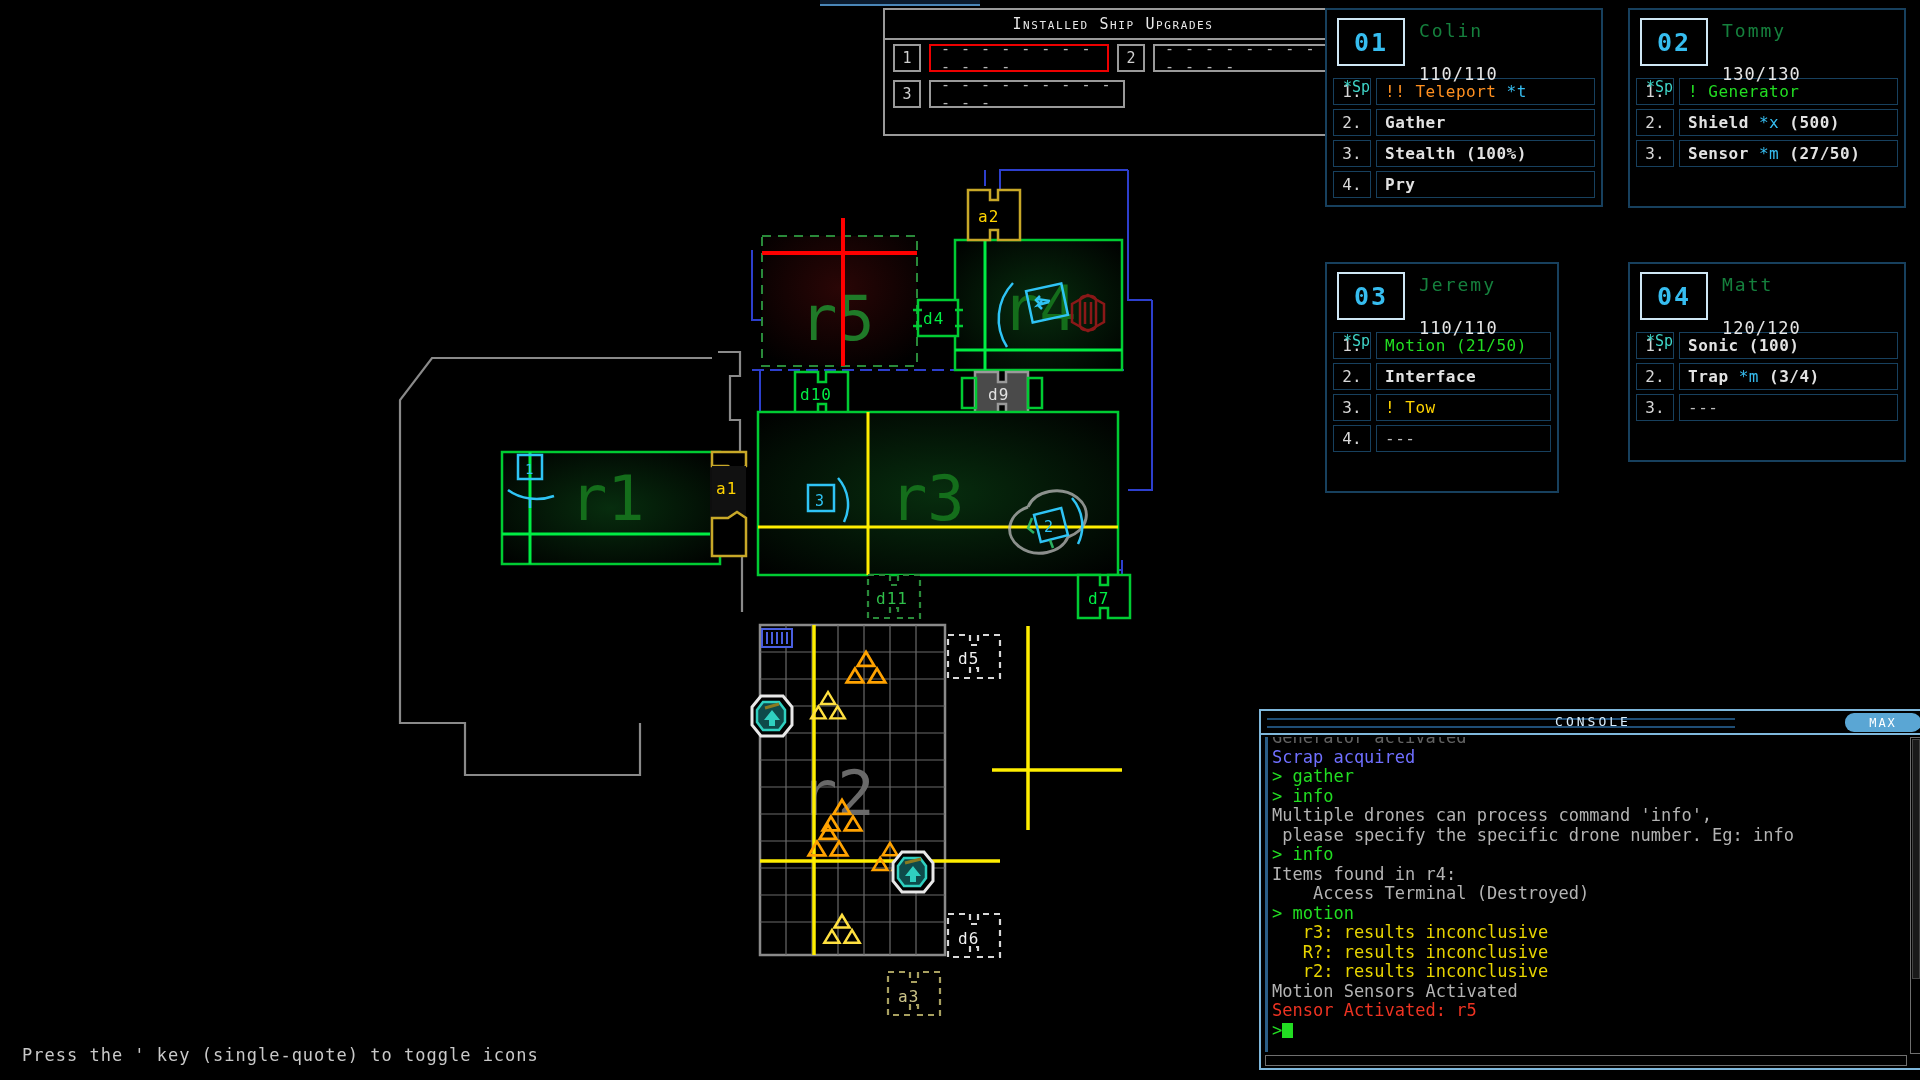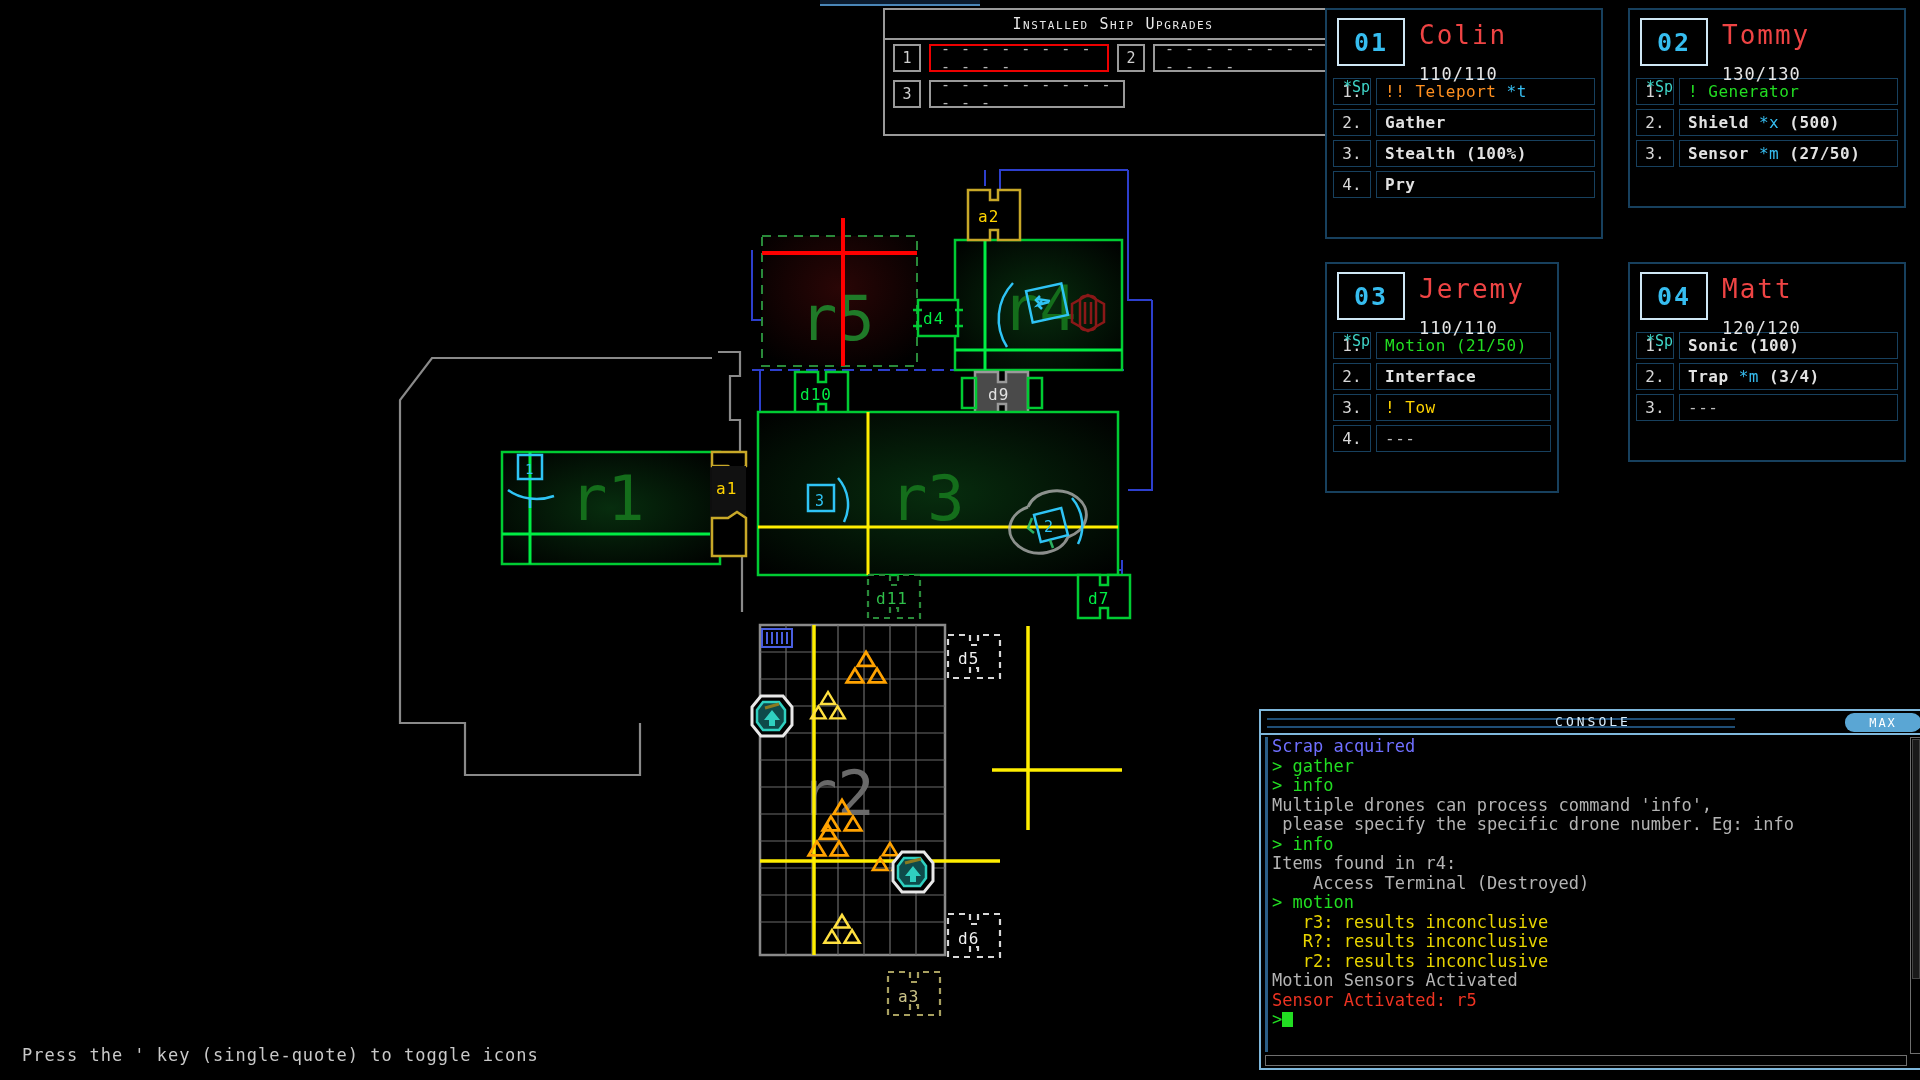--- a/index.html
+++ b/index.html
@@ -25,30 +25,30 @@
   .upg-num { width:28px; height:28px; border:2px solid #9a9a9a; color:#cfcfcf;
              font-size:15px; display:flex; align-items:center; justify-content:center; }
   .upg-slot { flex:1; height:28px; border:2px solid #9a9a9a; color:#b6b6b6;
               font-size:15px; display:flex; align-items:center; padding-left:10px;
               letter-spacing:1px; overflow:hidden; }
   .upg-slot.sel { border-color:#ee0000; }
   .upg-slot.w1 { max-width:196px; }
 
   
   .drone { position:absolute; border:2px solid #17405e; background:#000; padding:6px; }
-  .drone.p1 { left:1325px; top:8px;  width:278px; height:231px; }
+  .drone.p1 { left:1325px; top:8px;  width:278px; height:199px; }
   .drone.p2 { left:1628px; top:8px;  width:278px; height:200px; }
   .drone.p3 { left:1325px; top:262px; width:234px; height:231px; }
   .drone.p4 { left:1628px; top:262px; width:278px; height:200px;text-align:center; }
   .drone-head { position:relative; height:62px; }
   .badge { position:absolute; left:4px; top:2px; width:68px; height:48px;
            border:2px solid #cfe7f5; background:#000; display:flex;
            align-items:center; justify-content:center;
            color:#36bdf0; font-size:25px; font-weight:bold; letter-spacing:2px; }
-  .dname { position:absolute; left:86px; top:4px; color:#ef4444; font-size:26px;
+  .dname { position:absolute; left:86px; top:4px; color:#15803d; font-size:18px;
            letter-spacing:2px; }
   .dsp { position:absolute; left:10px; top:62px; color:#3fd6c9; font-size:15px; }
   .dhp { position:absolute; left:86px; top:48px; color:#e6e6e6; font-size:17px;
          letter-spacing:1px; }
   .slot { display:flex; gap:5px; margin-bottom:4px; }
   .slot-n { width:38px; height:27px; border:1px solid #17405e; background:#000;
             color:#d8d8d8; font-size:16px; display:flex; align-items:center;
             justify-content:center; }
   .slot-v { flex:1; height:27px; border:1px solid #17405e; background:#000;
             color:#e2e2e2; font-size:16px; display:flex; align-items:center;
@@ -205,20 +205,21 @@
       </div>
     </div>
 
   <div class="console">
     <div class="con-bar">
       <div class="con-rule"></div>
       <div class="con-title">CONSOLE</div>
       <div class="con-max">MAX</div>
     </div>
     <div class="con-body" id="con-body">
+        <div class="cl grey" style="margin-top: -9px; opacity: 0.55;">Generator activated</div>
         <div class="cl blue">Scrap acquired</div>
         <div class="cl green">&gt; gather</div>
         <div class="cl green">&gt; info</div>
         <div class="cl grey">Multiple drones can process command 'info',</div>
         <div class="cl grey"> please specify the specific drone number. Eg: info</div>
         <div class="cl green">&gt; info</div>
         <div class="cl grey">Items found in r4:</div>
         <div class="cl grey">    Access Terminal (Destroyed)</div>
         <div class="cl green">&gt; motion</div>
         <div class="cl yellow">   r3: results inconclusive</div>

